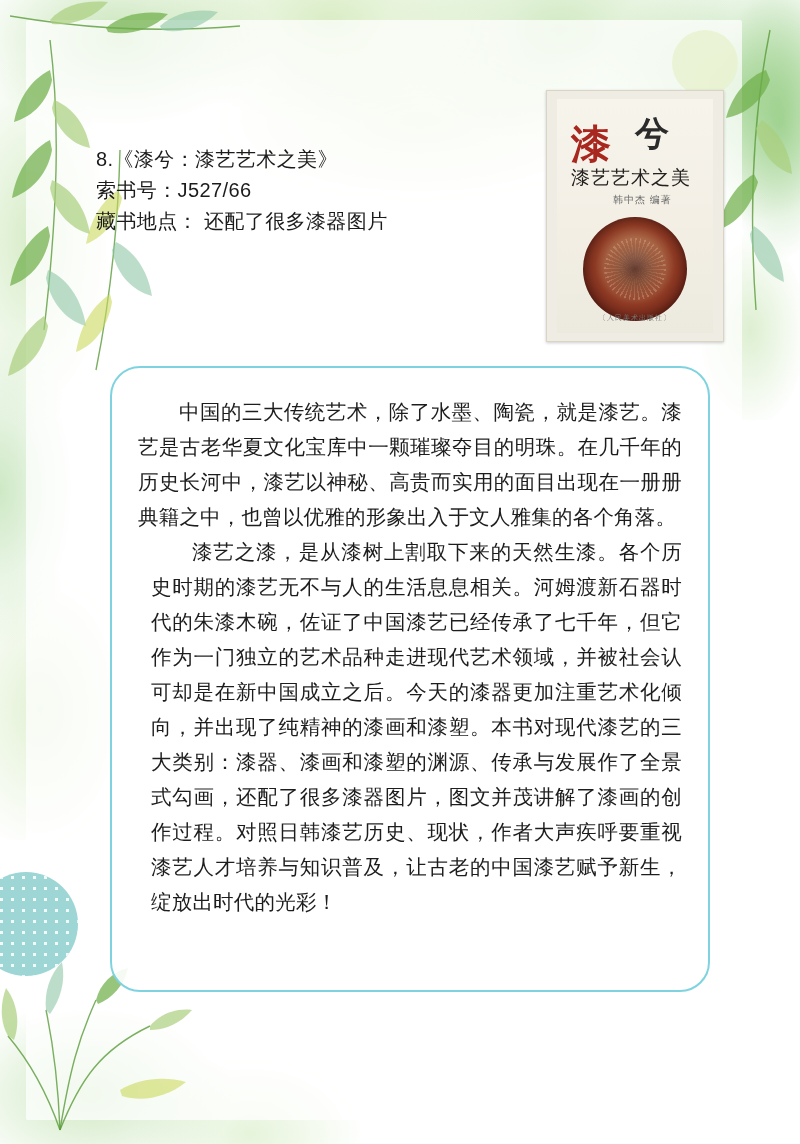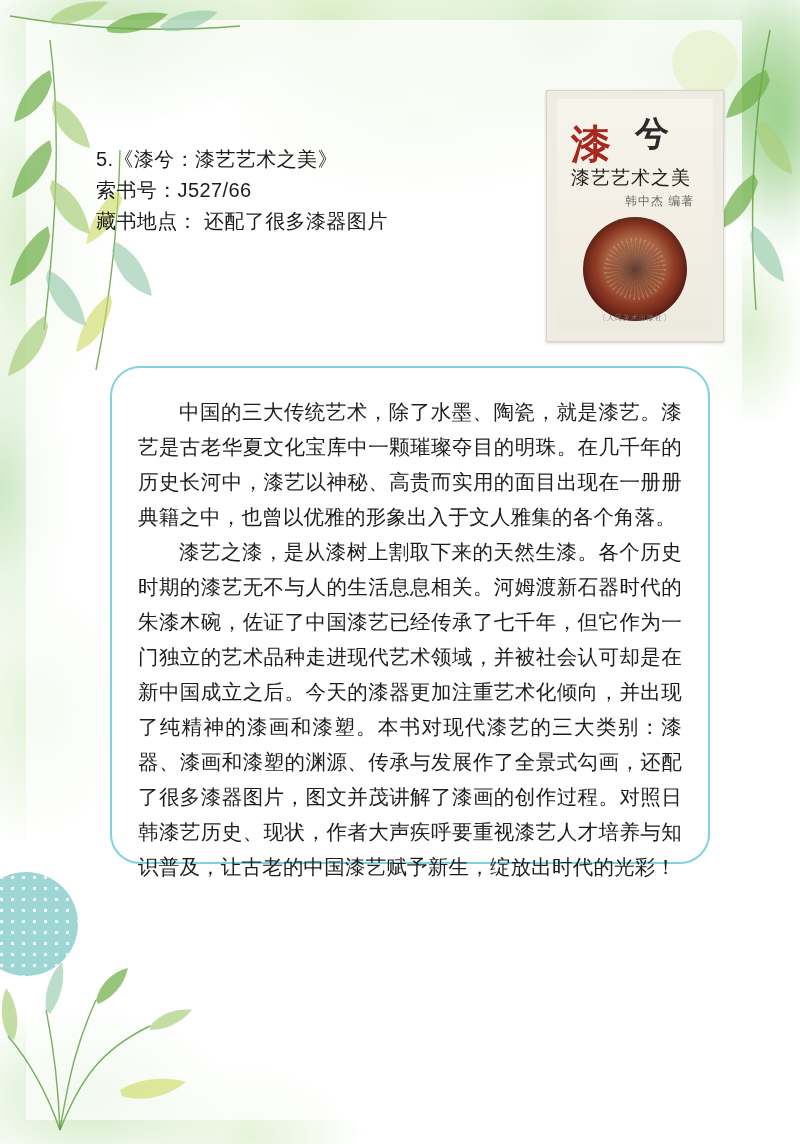--- a/index.html
+++ b/index.html
@@ -154,22 +154,22 @@
     position: absolute;
     left: 14px; top: 66px;
     font-family: "Liberation Serif", serif;
     font-size: 19px;
     font-weight: normal;
     color: #23201e;
     letter-spacing: 1px;
   }
   .cover-author {
     position: absolute;
-    left: 68px; top: 94px;
-    font-size: 12px;
+    left: 56px; top: 94px;
+    font-size: 10px;
     color: #6a6a6a;
     letter-spacing: 1px;
   }
   .cover-art {
     position: absolute;
     left: 50%;
     top: 118px;
     transform: translateX(-50%);
     width: 104px; height: 104px;
     border-radius: 50%;
@@ -196,37 +196,37 @@
     font-size: 7px;
     color: #777;
     letter-spacing: 1px;
   }
 
   
   .text-card {
     position: absolute;
     left: 110px; top: 366px;
     width: 600px;
-    height: 498px;
+    height: 626px;
     background: rgba(255,255,255,0.9);
     border: 2px solid #7fd3e0;
     border-radius: 30px;
     box-sizing: border-box;
     padding: 26px 26px 20px 26px;
   }
   .para {
     color: #1d1d1d;
     font-size: 20.5px;
     line-height: 35px;
     text-align: justify;
     text-indent: 2em;
     letter-spacing: 0.2px;
     margin: 0;
   }
-  .para + .para { margin-top: 0px; }
+  .para + .para { margin-top: 0px; margin-left: 13px; }
 
   
   .stem { stroke: #5a9b3a; stroke-width: 1.4; fill: none; opacity: 0.8; }
   .blade-d { fill: #6fae4a; opacity: 0.72; }
   .blade-l { fill: #a9cf7d; opacity: 0.7; }
   .blade-t { fill: #8fc6a6; opacity: 0.6; }
   .blade-y { fill: #cbd95e; opacity: 0.6; }
 </style>
 </head>
 <body>
@@ -281,21 +281,21 @@
     <path class="stem" d="M120,20 C104,100 98,190 106,300"></path>
     <path class="blade-d" d="M116,60 C96,68 82,86 76,108 C98,104 114,88 120,70 Z"></path>
     <path class="blade-l" d="M112,110 C130,122 140,142 142,164 C122,158 110,140 106,118 Z"></path>
     <path class="blade-d" d="M104,164 C84,176 72,198 68,220 C90,212 102,194 108,172 Z"></path>
     <path class="blade-t" d="M104,216 C122,228 132,248 134,272 C114,264 102,246 100,224 Z"></path>
   </svg>
 
   <div class="dot-circle"></div>
 
   <div class="book-info">
-    <div>5.《漆兮：漆艺艺术之美》</div>
+    <div>8.《漆兮：漆艺艺术之美》</div>
     <div>索书号：J527/66</div>
     <div>藏书地点： 还配了很多漆器图片</div>
   </div>
 
   <div class="cover-photo">
     <div class="cover-inner">
       <div class="cover-title-cn">漆</div>
       <div class="cover-title-2">兮</div>
       <div class="cover-sub">漆艺艺术之美</div>
       <div class="cover-author">韩中杰 编著</div>

